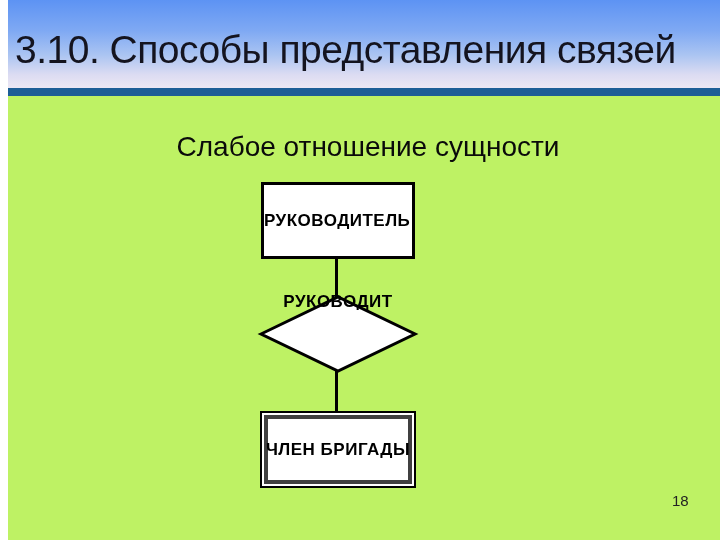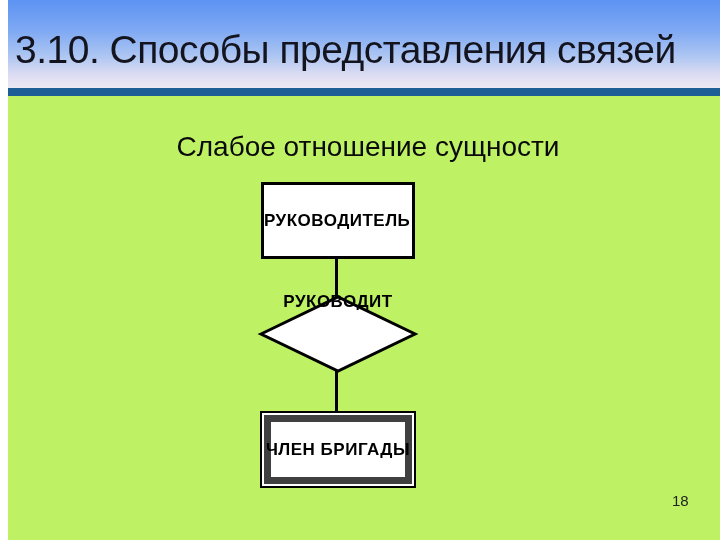--- a/index.html
+++ b/index.html
@@ -62,21 +62,21 @@
     left: 252px; top: 411px;
     width: 156px; height: 77px;
     box-sizing: border-box;
     border: 2px solid #000000;
     background: #ffffff;
   }
   .weak-entity-inner {
     position: absolute;
     left: 2px; top: 2px; right: 2px; bottom: 2px;
     box-sizing: border-box;
-    border: 7px solid #404040;
+    border: 4px solid #404040;
     display: flex;
     align-items: center;
     justify-content: center;
   }
   .node-label {
     font-size: 17px;
     font-weight: bold;
     color: #000000;
     letter-spacing: 0.5px;
     white-space: nowrap;

